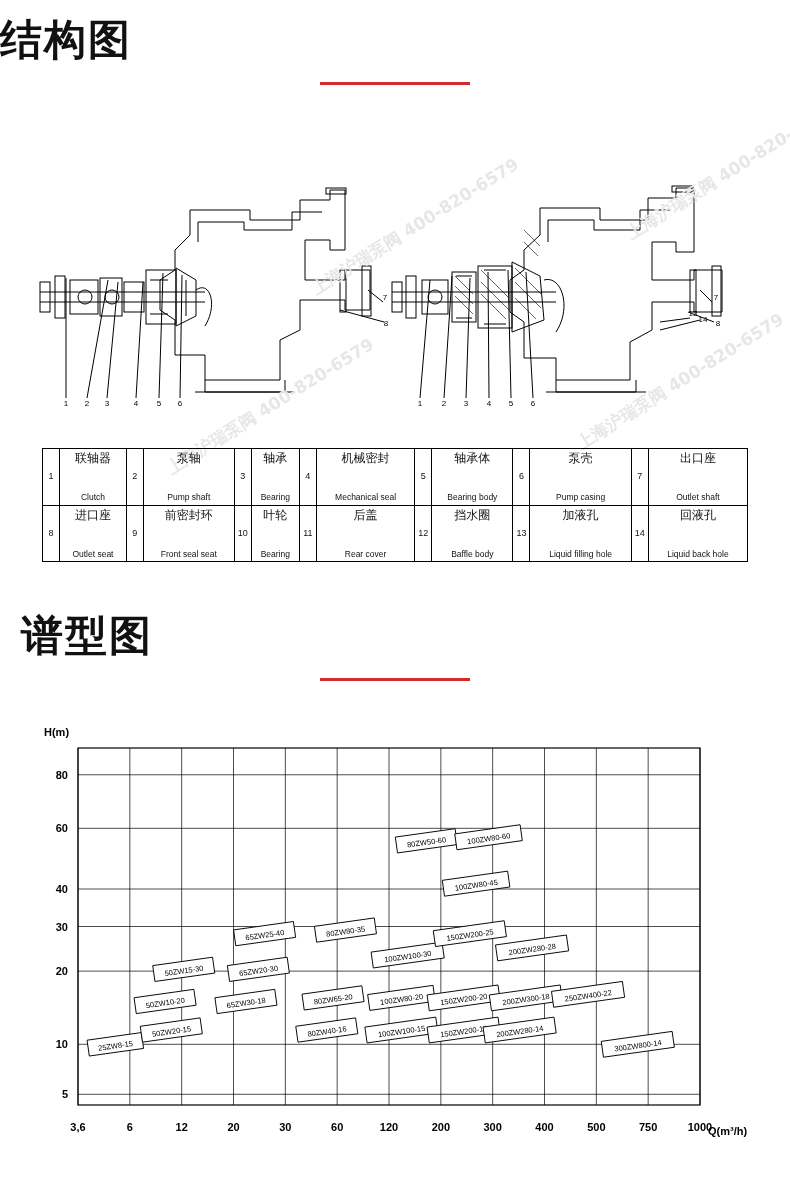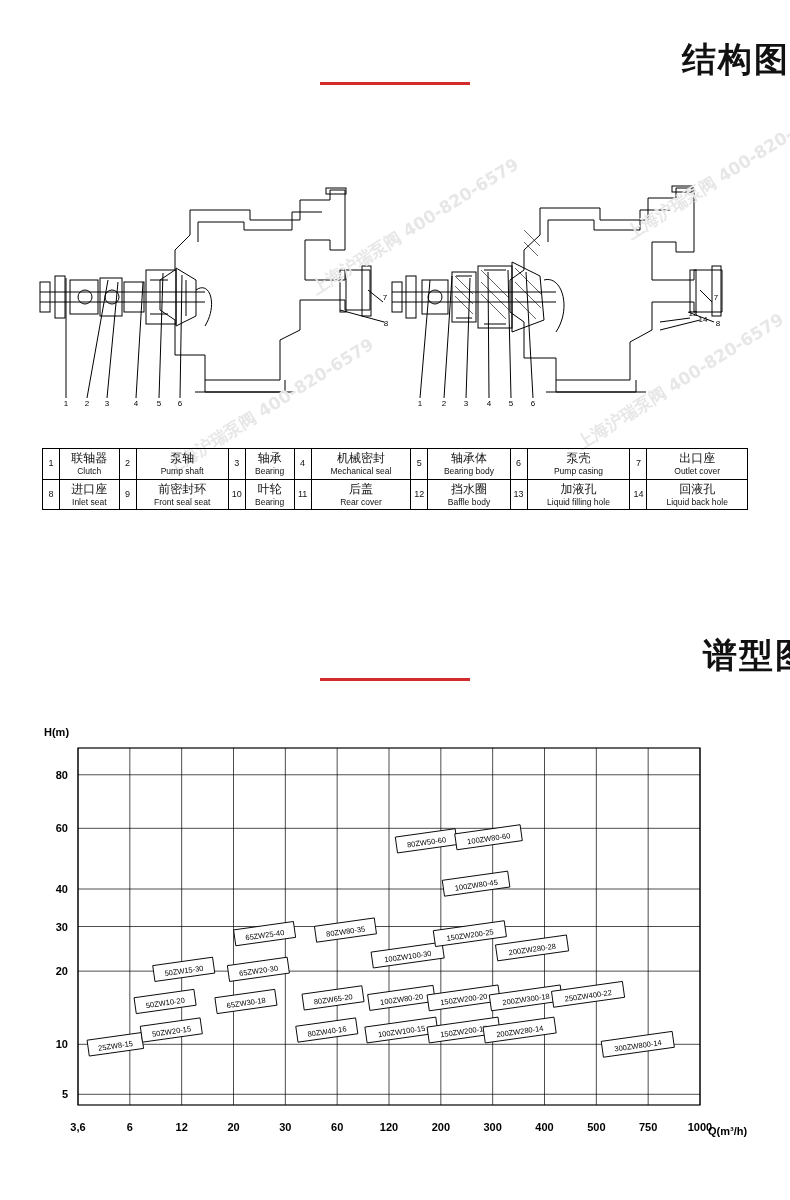--- a/index.html
+++ b/index.html
@@ -2,22 +2,22 @@
 <html><head>
 <meta charset="utf-8">
 <style>
   html,body{margin:0;padding:0;}
   body{
     width:790px;height:1200px;background:#ffffff;
     font-family:"Liberation Sans", sans-serif;
     color:#111;position:relative;overflow:hidden;
   }
   .section-title{
-    text-align:right;font-size:34px;font-weight:bold;letter-spacing:2px;
-    color:#111;font-family:"DejaVu Sans", sans-serif;margin-top:25px;
+    text-align:left;font-size:42px;font-weight:bold;letter-spacing:2px;
+    color:#111;font-family:"DejaVu Sans", sans-serif;
   }
   .title-underline{
     width:150px;height:3px;background:#d32b2b;margin:14px auto 0 auto;
   }
   #struct-title{position:absolute;top:12px;left:0;width:100%;}
   #struct-underline{position:absolute;top:68px;left:320px;}
   #spec-title{position:absolute;top:608px;left:0;width:100%;padding-left:21px;}
   #spec-underline{position:absolute;top:664px;left:320px;}
 
   
@@ -33,21 +33,21 @@
   #parts-table{
     position:absolute;left:42px;top:448px;width:706px;
     border-collapse:collapse;
   }
   #parts-table td{
     border:1px solid #000;padding:2px 0;text-align:center;vertical-align:middle;
     font-size:9px;line-height:1.25;
   }
   #parts-table td.num{width:16px;font-size:9px;}
   .cn{font-size:12px;font-family:"DejaVu Sans", sans-serif;display:block;}
-  .en{font-size:8.5px;display:block;}
+  .en{font-size:8.5px;display:block;margin-top:26px;}
 
   
   #chart-wrap{position:absolute;left:0;top:700px;width:790px;height:470px;}
   #chart-svg{display:block;}
   .ax-label{font-size:11px;font-family:"Liberation Sans",sans-serif;}
   .tick{font-size:11px;font-family:"Liberation Sans",sans-serif;}
   .modelbox text{font-size:7.5px;font-family:"Liberation Sans",sans-serif;}
 </style>
 </head>
 <body>
@@ -212,28 +212,28 @@
           <span class="en">Bearing body</span>
         </td>
       <td class="num">6</td>
       <td>
           <span class="cn">泵壳</span>
           <span class="en">Pump casing</span>
         </td>
       <td class="num">7</td>
       <td>
           <span class="cn">出口座</span>
-          <span class="en">Outlet cover</span>
+          <span class="en">Outlet shaft</span>
         </td>
     </tr>
     <tr>
       <td class="num">8</td>
       <td>
           <span class="cn">进口座</span>
-          <span class="en">Inlet seat</span>
+          <span class="en">Outlet seat</span>
         </td>
       <td class="num">9</td>
       <td>
           <span class="cn">前密封环</span>
           <span class="en">Front seal seat</span>
         </td>
       <td class="num">10</td>
       <td>
           <span class="cn">叶轮</span>
           <span class="en">Bearing</span>

